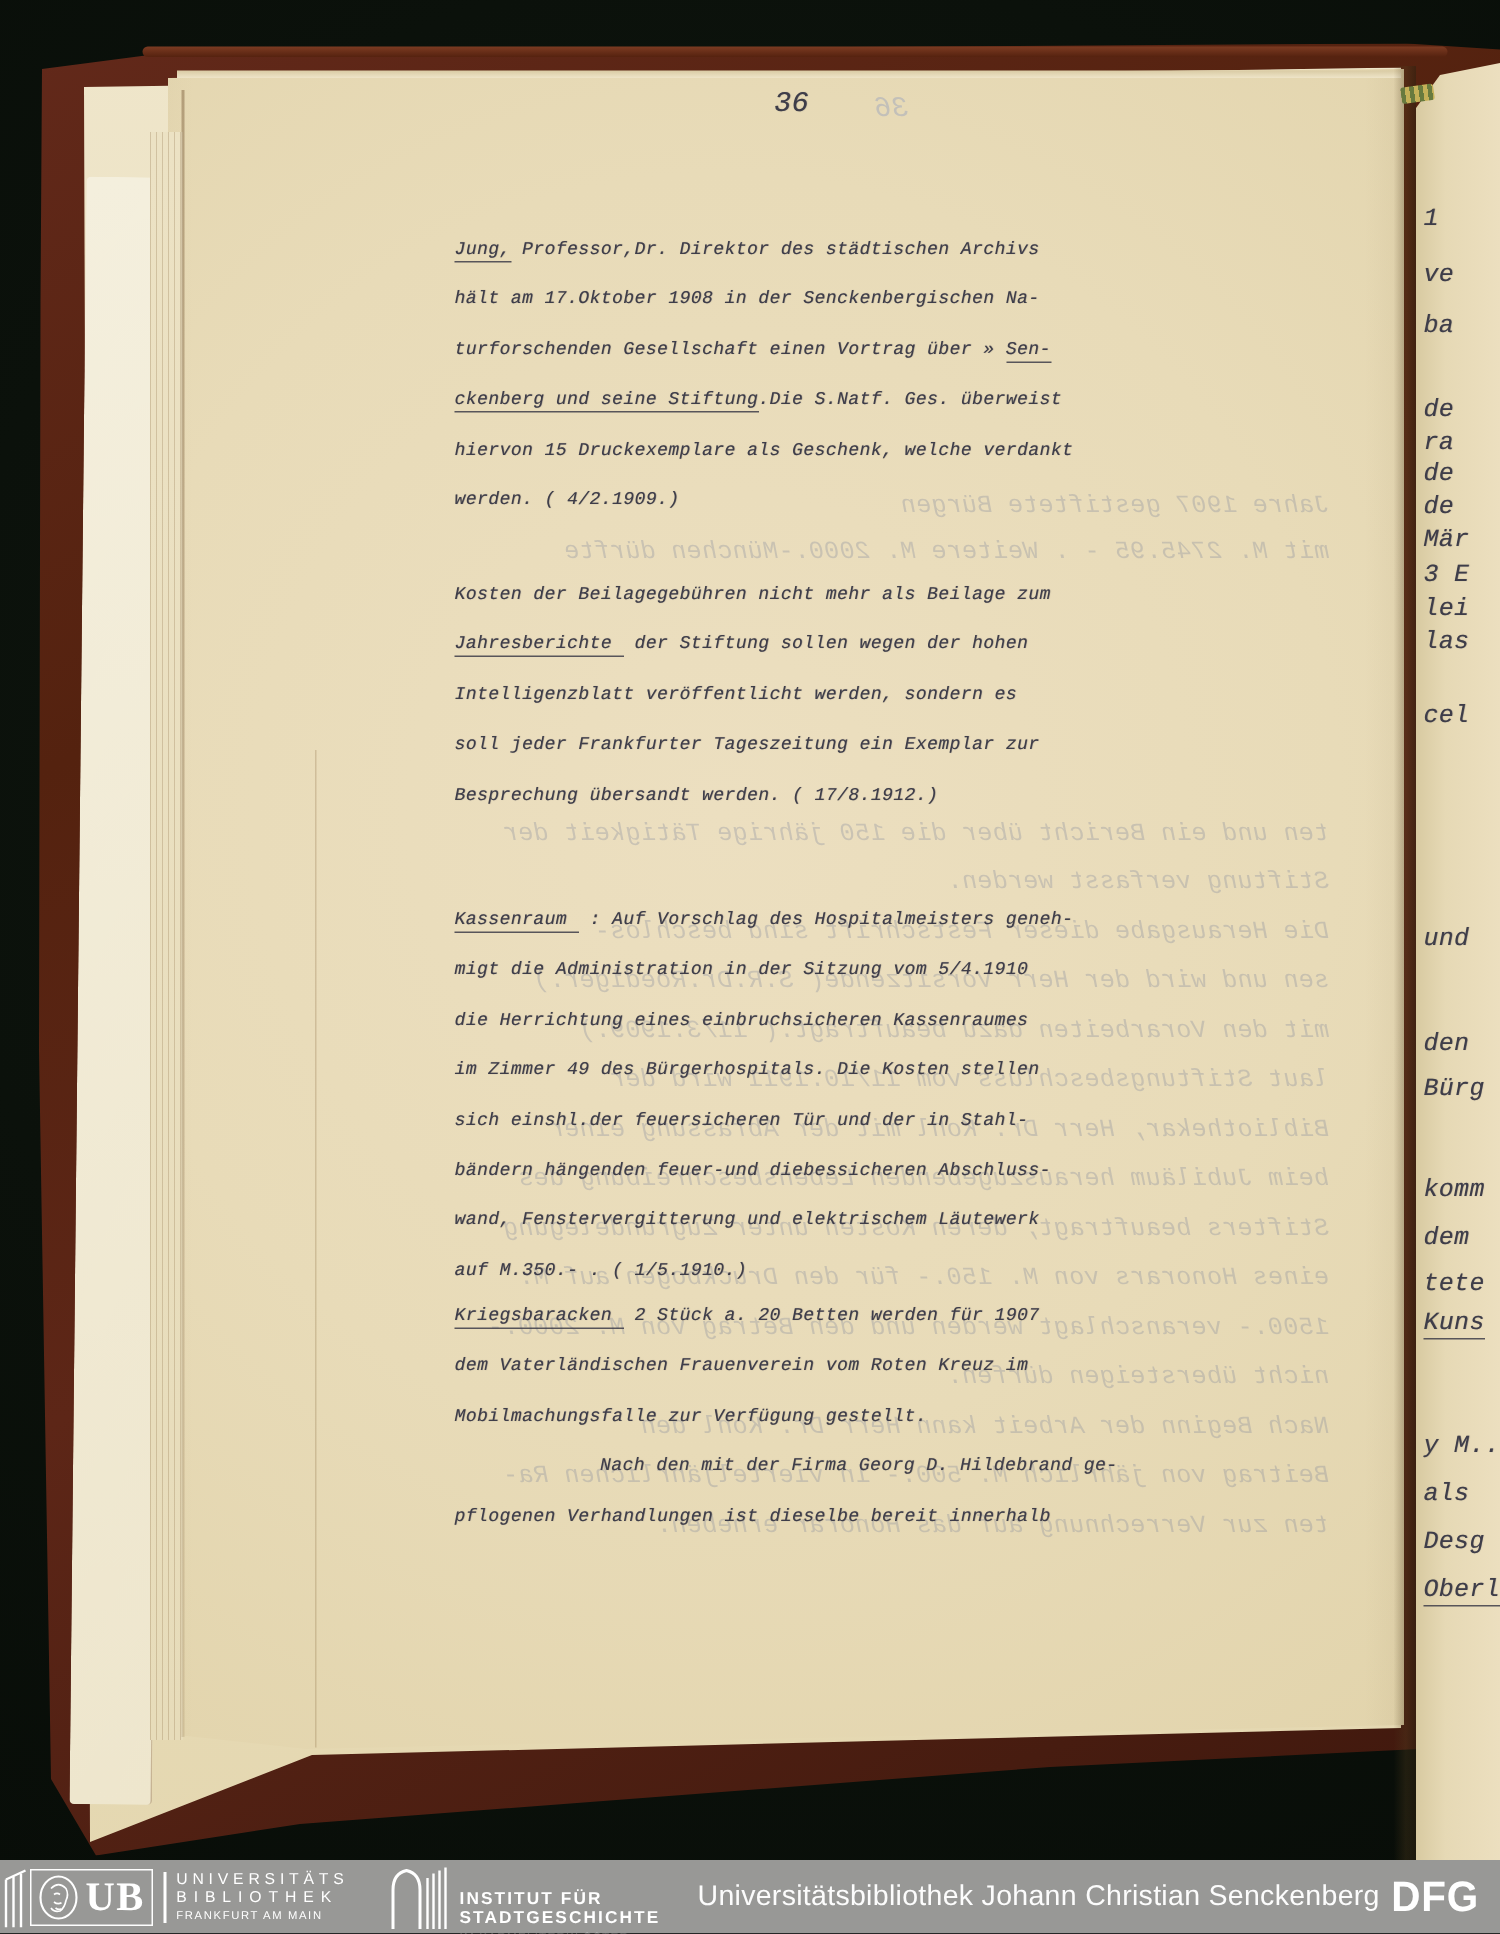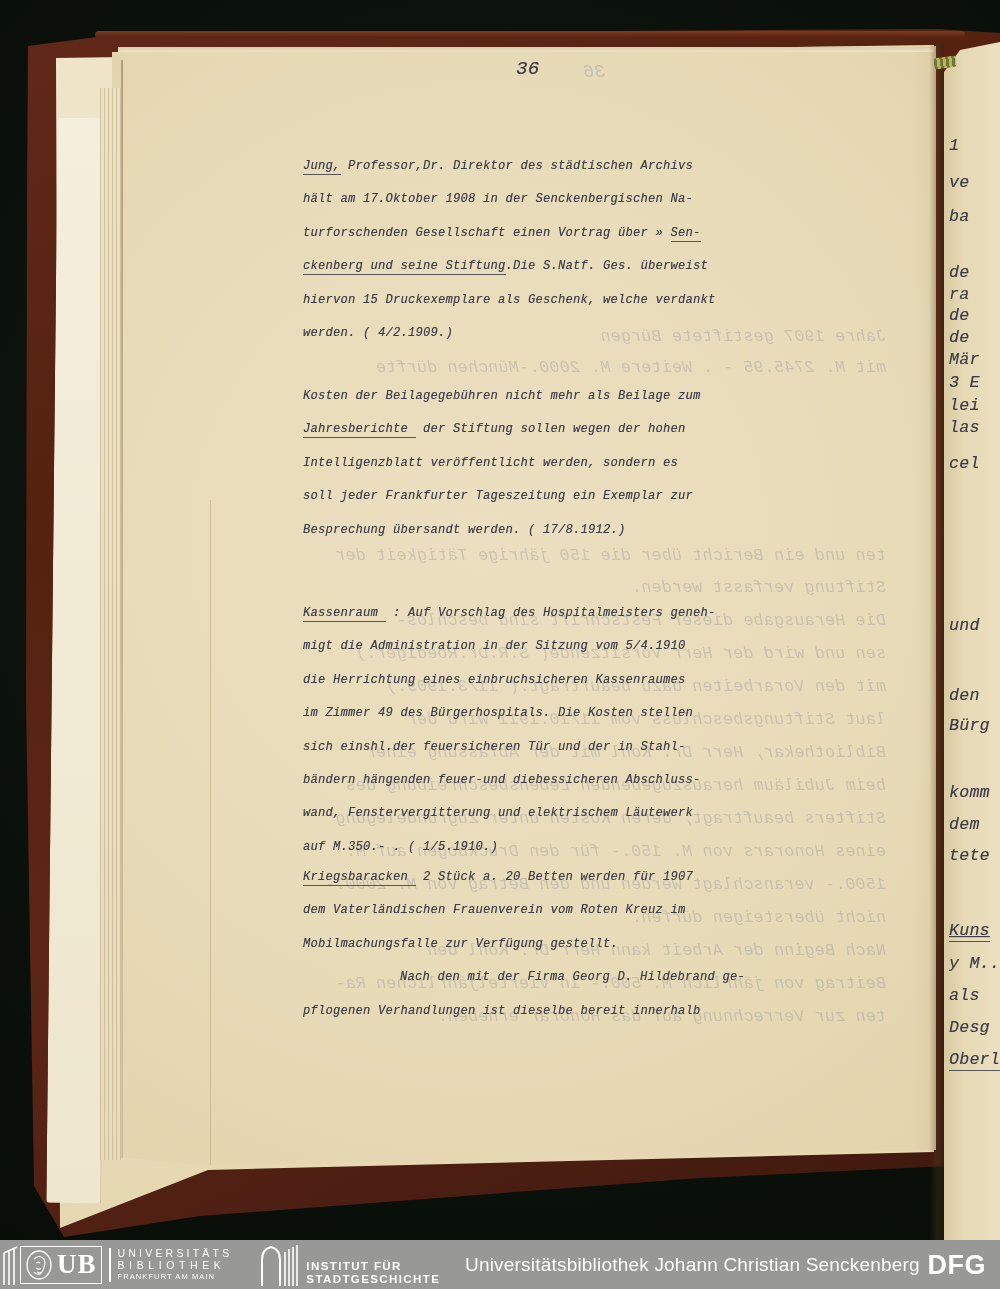--- a/index.html
+++ b/index.html
@@ -164,28 +164,28 @@
       <div class="frag" style="top: 173px;"><span>ve</span></div>
       <div class="frag" style="top: 207px;"><span>ba</span></div>
       <div class="frag" style="top: 263px;"><span>de</span></div>
       <div class="frag" style="top: 285px;"><span>ra</span></div>
       <div class="frag" style="top: 306px;"><span>de</span></div>
       <div class="frag" style="top: 328px;"><span>de</span></div>
       <div class="frag" style="top: 350px;"><span>Mär</span></div>
       <div class="frag" style="top: 373px;"><span>3 E</span></div>
       <div class="frag" style="top: 396px;"><span>lei</span></div>
       <div class="frag" style="top: 418px;"><span>las</span></div>
-      <div class="frag" style="top: 454px;"><span>cel</span></div>
+      <div class="frag" style="top: 467px;"><span>cel</span></div>
       <div class="frag" style="top: 616px;"><span>und</span></div>
       <div class="frag" style="top: 686px;"><span>den</span></div>
       <div class="frag" style="top: 716px;"><span>Bürg</span></div>
       <div class="frag" style="top: 783px;"><span>komm</span></div>
       <div class="frag" style="top: 815px;"><span>dem</span></div>
       <div class="frag" style="top: 846px;"><span>tete</span></div>
-      <div class="frag" style="top: 921px; text-decoration: underline;"><span class="u">Kuns</span></div>
+      <div class="frag" style="top: 872px;"><span class="u">Kuns</span></div>
       <div class="frag" style="top: 954px;"><span>y M..</span></div>
       <div class="frag" style="top: 986px;"><span>als</span></div>
       <div class="frag" style="top: 1018px;"><span>Desg</span></div>
       <div class="frag" style="top: 1050px;"><span class="u">Oberl</span></div>
     </div>
 
   <div class="footer">
     <div class="ub-wrap">
       <svg class="icon-svg" width="16" height="40" viewBox="0 0 16 40">
         <path d="M2 8 L15 2" stroke="#fff" stroke-width="1.6" fill="none"></path>

